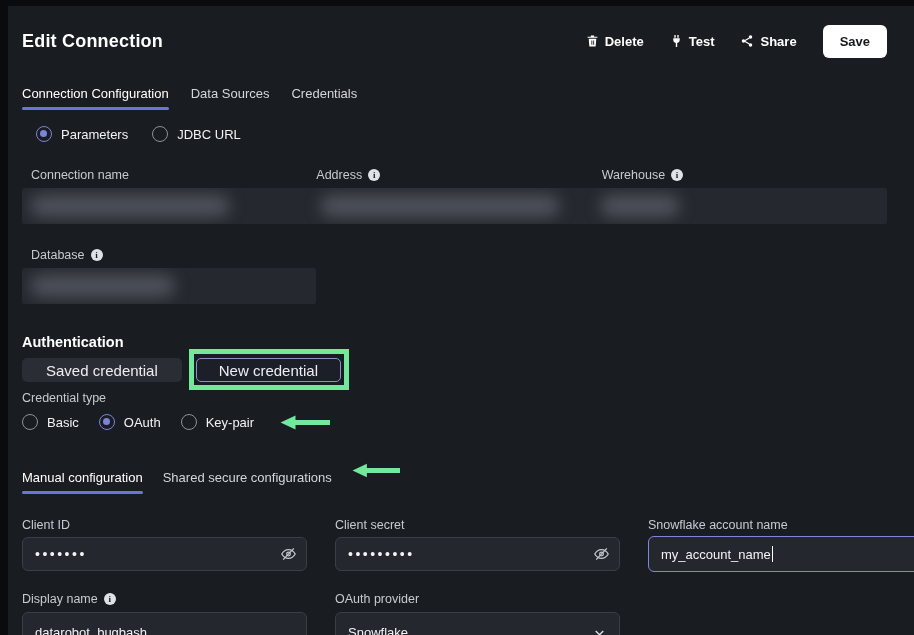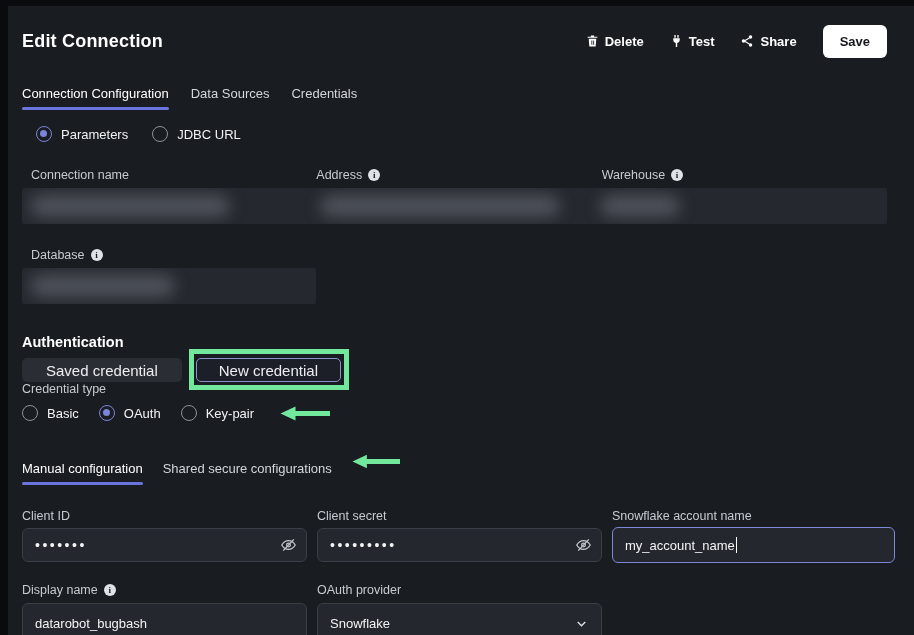--- a/index.html
+++ b/index.html
@@ -52,28 +52,28 @@
 
   
   .section-heading { margin-top:30px; font-size:14.5px; font-weight:bold; }
   .segments { display:flex; align-items:center; margin-top:8px; gap:6px; }
   .seg-btn { height:24px; padding:0 24px; border-radius:5px; background:#2a2d34; border:none;
     color:#eceef1; font-size:15px; cursor:pointer; font-family:inherit; }
   .seg-wrap { position:relative; display:inline-block; margin-left:8px;border-radius:11px; }
   .seg-btn.selected { background:#1c1f27; border:1px solid #8a93c9; padding:0 22px; }
   .green-frame { position:absolute; left:-7px; right:-8px; top:-9px; bottom:-8px;
     border:5px solid #72e89d; pointer-events:none; }
-  .cred-type-label { font-size:12.5px; color:#c7cbd1; }
+  .cred-type-label { margin-top:9px; font-size:12.5px; color:#c7cbd1; }
   .arrow-left { display:block; }
 
   
   .config-tabs { display:flex; align-items:center; gap:20px; margin-top:24px; }
 
   
-  .grid3 { display:grid; grid-template-columns:285px 285px 283px; column-gap:10px;text-align:right; }
+  .grid3 { display:grid; grid-template-columns:285px 285px 283px; column-gap:28px;text-align:right; }
   .grid3.labels { margin-top:24px; }
   .grid3.fields { margin-top:5px; }
   .field-box { height:34px; background:#24272d; border:1px solid #3a3e46; border-radius:6px;
     display:flex; align-items:center; padding:0 12px; font-size:13px; color:#f2f3f5;
     position:relative; cursor:text; }
   .field-box .dots { letter-spacing:2.5px; font-size:14px; line-height:34px; }
   .eye-btn { position:absolute; right:9px; top:50%; transform:translateY(-50%);
     background:none; border:none; cursor:pointer; display:flex; padding:0; }
   .field-box.focused { border:1.5px solid #7d88d8; height:36px; margin-top:-1px; }
   .caret { display:inline-block; width:1.5px; height:16px; background:#fff; margin-left:1px; }

